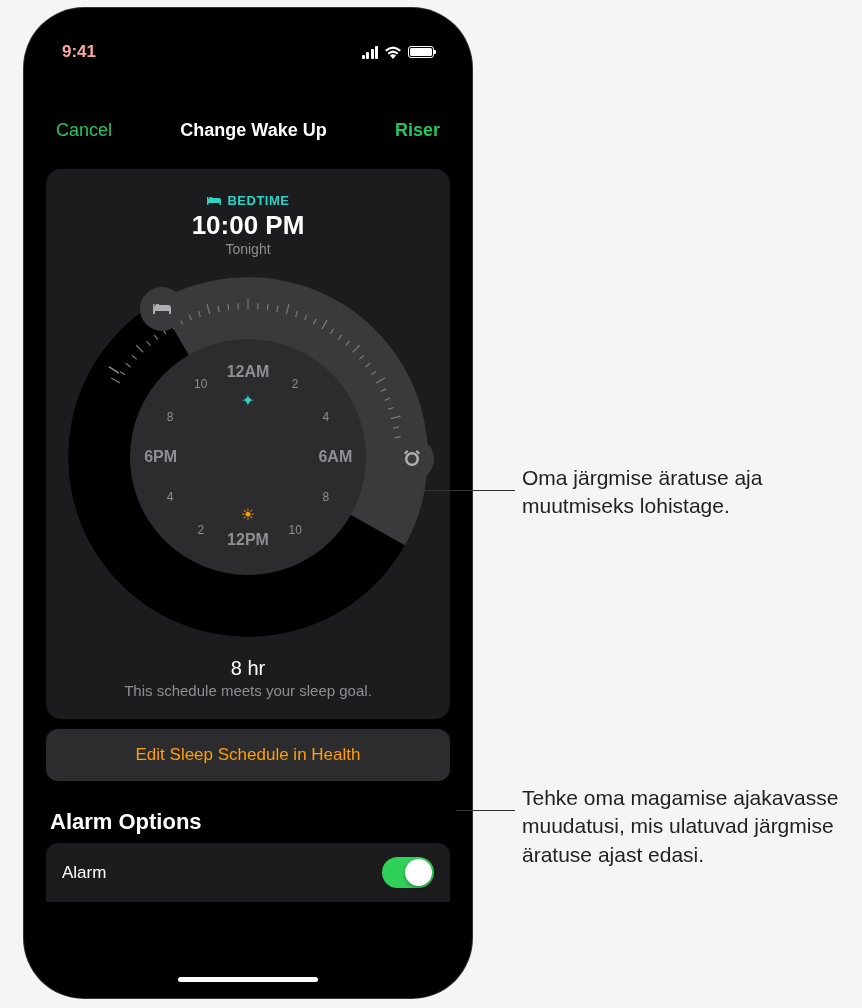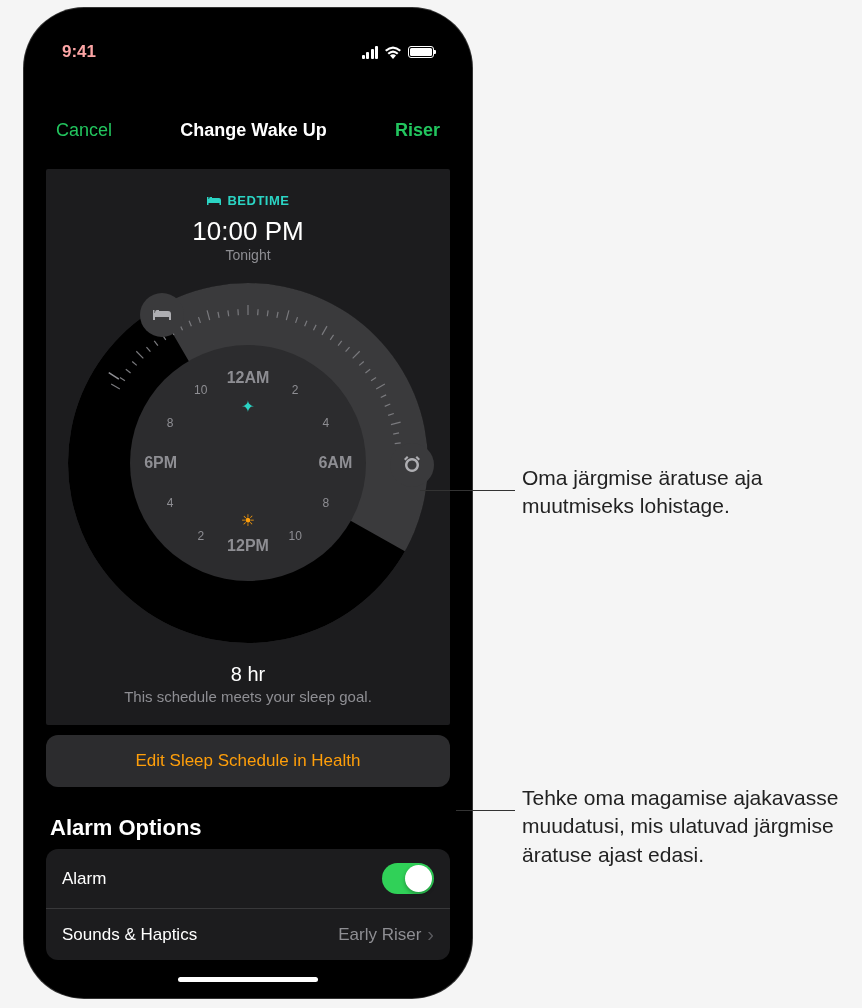--- a/index.html
+++ b/index.html
@@ -68,41 +68,41 @@
       align-items: center;
       padding: 50px 24px 18px;
     }
     .nav-btn { color: #22c55e; font-size: 18px; }
     .nav-done { font-weight: 600; }
     .nav-title { color: #fff; font-size: 18px; font-weight: 600; }
     
     .card {
       background: #1c1c1e;
       margin: 10px 14px;
-      border-radius: 2px;
+      border-radius: 15px;
       padding: 24px 12px 20px;
     }
     
     .time-row {
       display: flex;
       justify-content: space-around;
       margin-bottom: 20px;
     }
     .time-col { text-align: center; }
     .time-label {
       color: #2bd4c4;
       font-size: 13px;
       font-weight: 700;
       letter-spacing: 0.5px;
       display: flex;
       align-items: center;
       gap: 5px;
       justify-content: center;
     }
-    .time-value { color: #fff; font-size: 26px; font-weight: 400; margin-top: 8px; }
+    .time-value { color: #fff; font-size: 26px; font-weight: 700; margin-top: 2px; }
     .time-sub { color: #8e8e93; font-size: 14px; }
     
     .clock-wrap {
       position: relative;
       width: 360px;
       height: 360px;
       margin: 10px auto;
     }
     .clock-arc {
       position: absolute;
@@ -382,27 +382,20 @@
       </div>
 
       <div class="edit-btn">Edit Sleep Schedule in Health</div>
 
       <div class="section-header">Alarm Options</div>
 
       <div class="list-row">
         <span>Alarm</span>
         <div class="switch"></div>
       </div>
-      <div class="list-row second">
-        <span>Sounds &amp; Haptics</span>
-        <div class="row-detail">
-          <span>Early Riser</span>
-          <span class="chevron">›</span>
-        </div>
-      </div>
     </div>
 
     <div class="home-indicator"></div>
   </div>
 </div>
 
 <div class="callout-line" style="left:420px;top:490px;width:95px"></div>
 <div class="callout" style="left:522px;top:464px">Oma järgmise äratuse aja muutmiseks lohistage.</div>
 
 <div class="callout-line" style="left:456px;top:810px;width:59px"></div>

